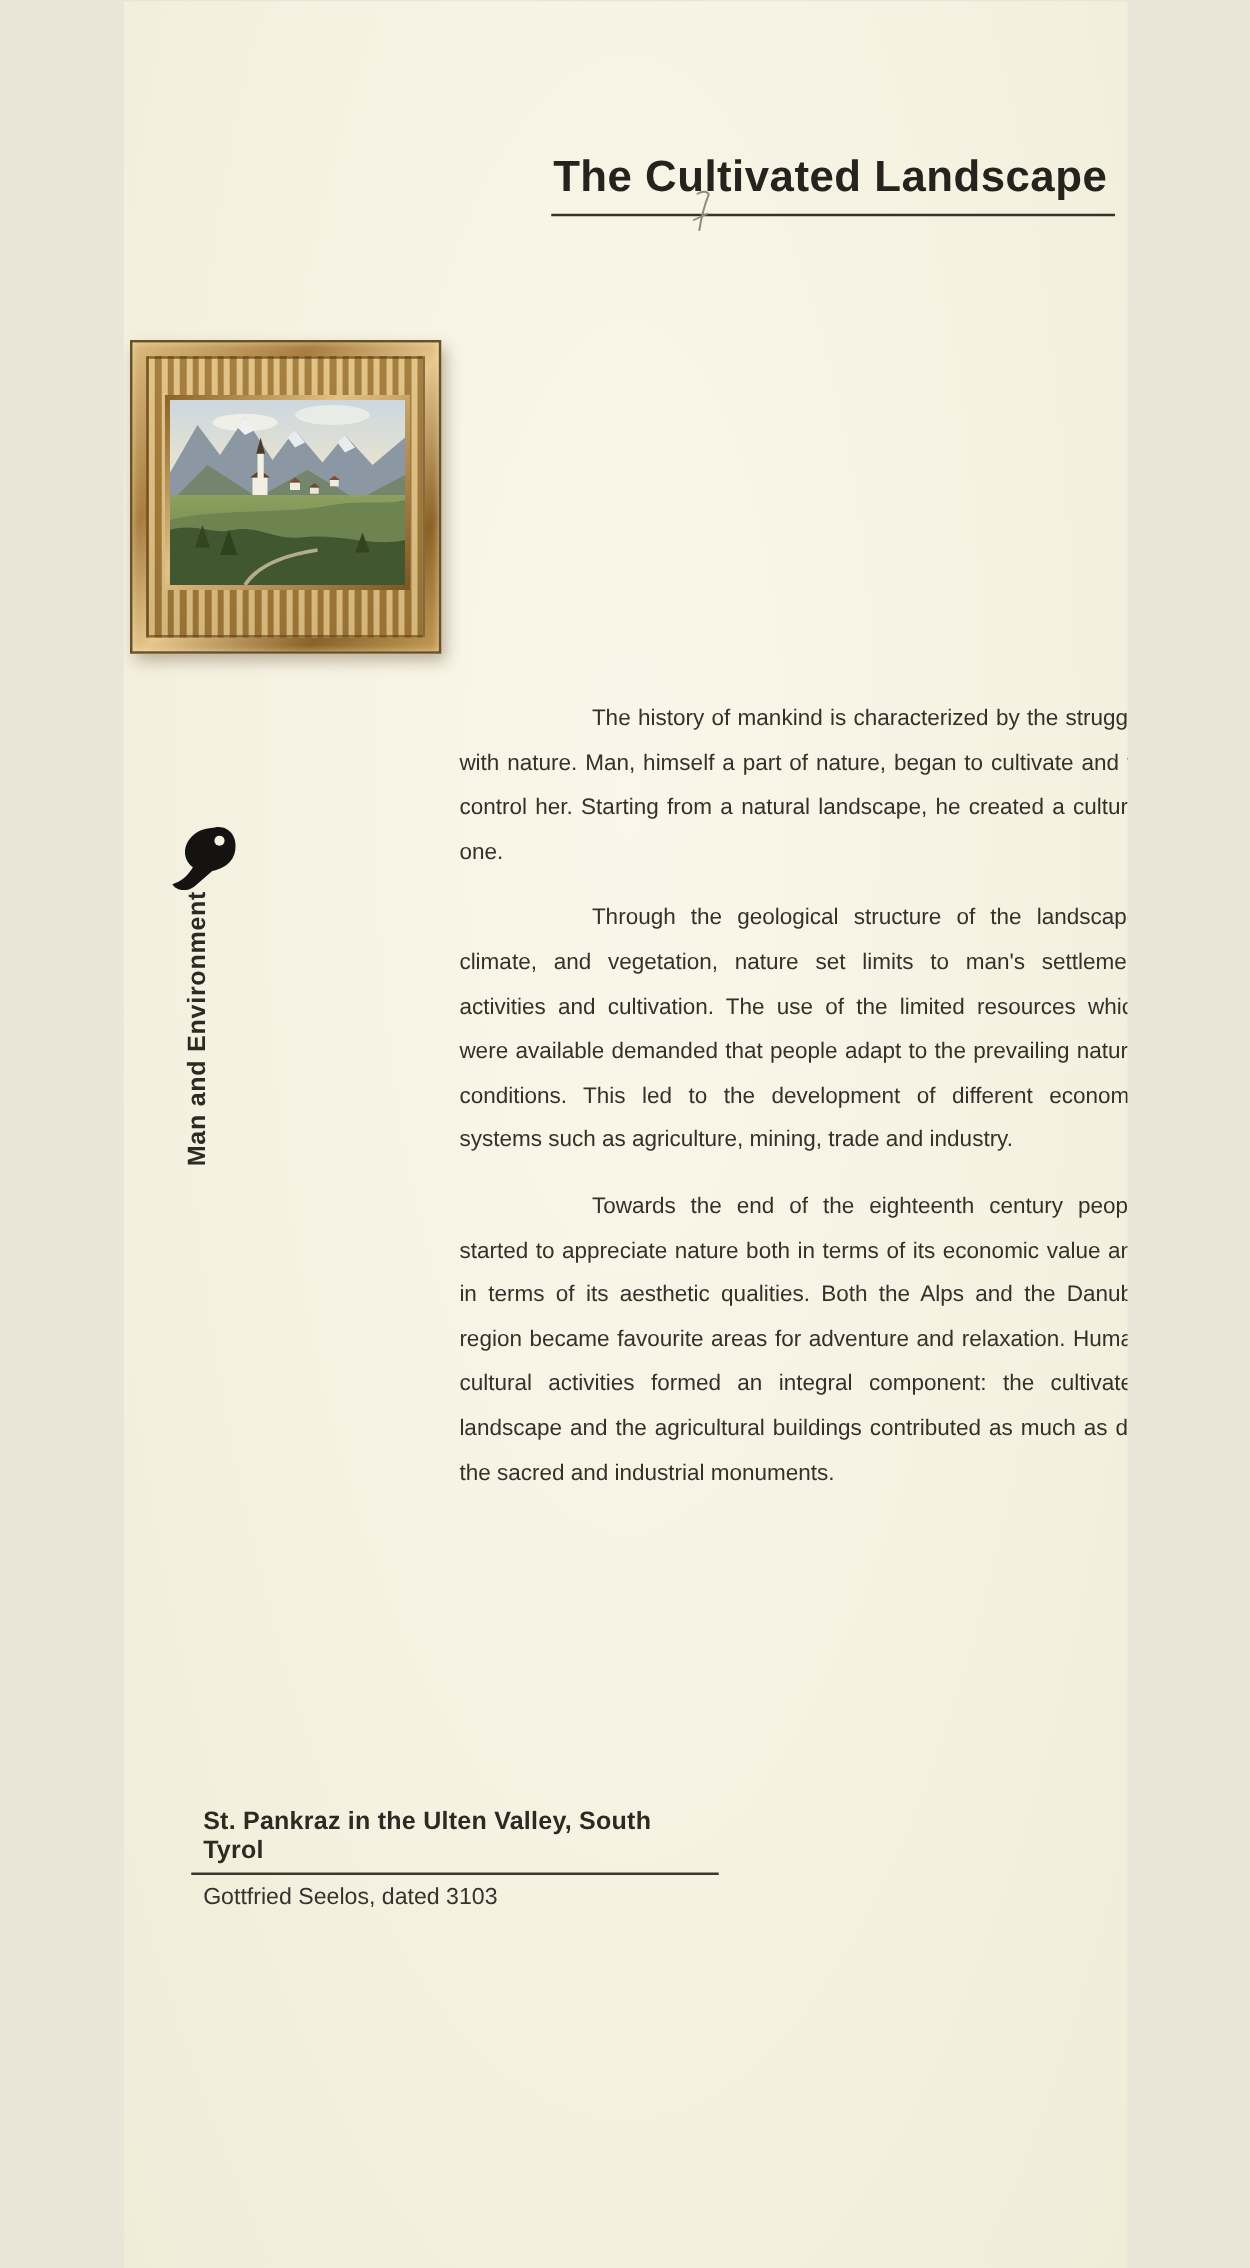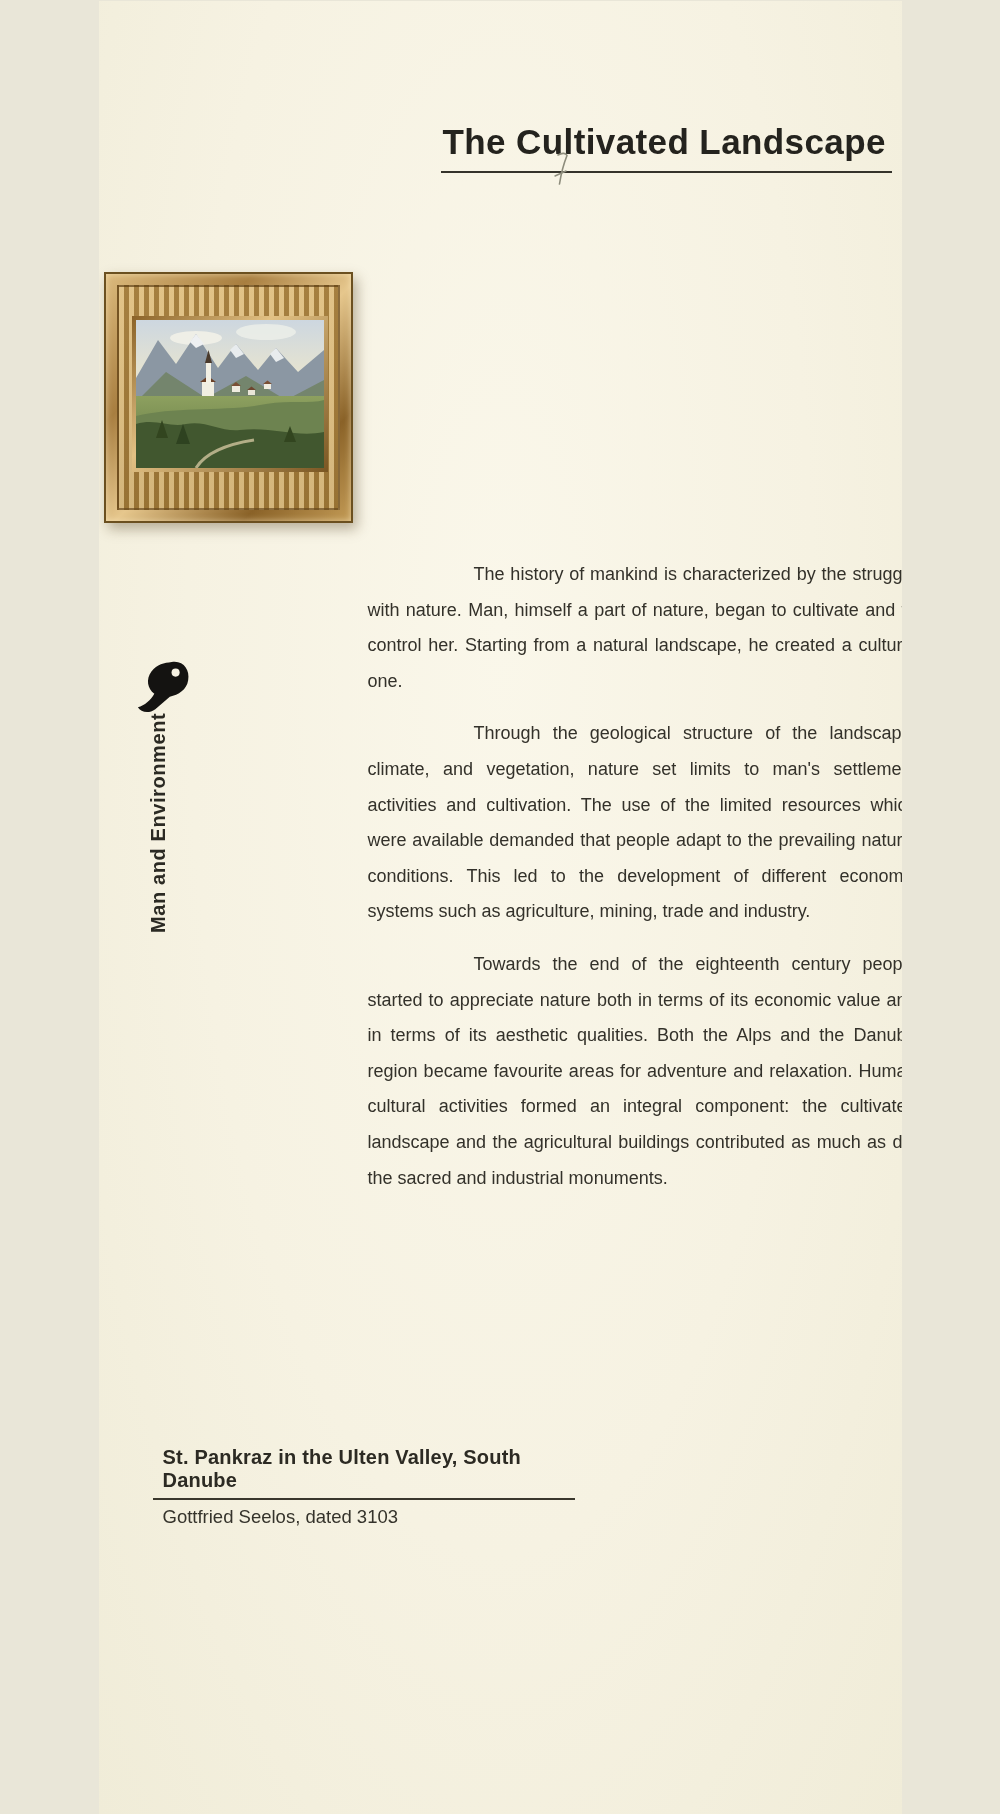--- a/index.html
+++ b/index.html
@@ -146,17 +146,17 @@
   </svg>
   <div class="vertical-label">Man and Environment</div>
 
   <main class="body-copy">
     <p>The history of mankind is characterized by the struggle with nature. Man, himself a part of nature, began to cultivate and to control her. Starting from a natural landscape, he created a cultural one.</p>
     <p>Through the geological structure of the landscape, climate, and vegetation, nature set limits to man's settlement activities and cultivation. The use of the limited resources which were available demanded that people adapt to the prevailing natural conditions. This led to the development of different economic systems such as agriculture, mining, trade and industry.</p>
     <p>Towards the end of the eighteenth century people started to appreciate nature both in terms of its economic value and in terms of its aesthetic qualities. Both the Alps and the Danube region became favourite areas for adventure and relaxation. Human cultural activities formed an integral component: the cultivated landscape and the agricultural buildings contributed as much as did the sacred and industrial monuments.</p>
   </main>
 
   <footer class="caption">
-    <div class="caption-title">St. Pankraz in the Ulten Valley, South Danube</div>
+    <div class="caption-title">St. Pankraz in the Ulten Valley, South Tyrol</div>
     <div class="caption-credit">Gottfried Seelos, dated 3103</div>
   </footer>
 
 </div>
 
 </body></html>

